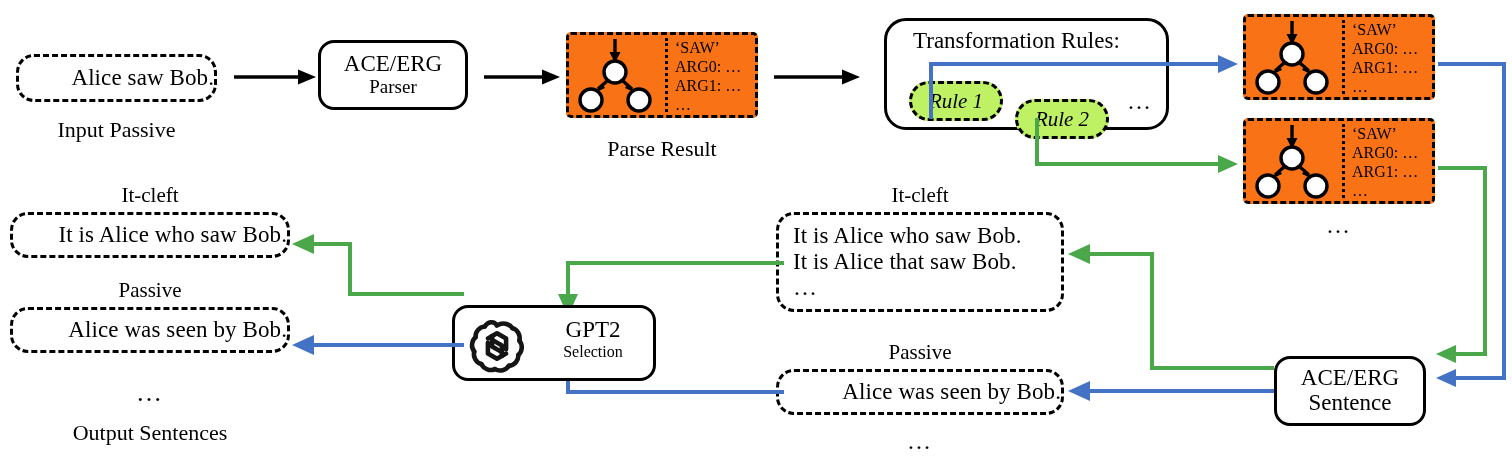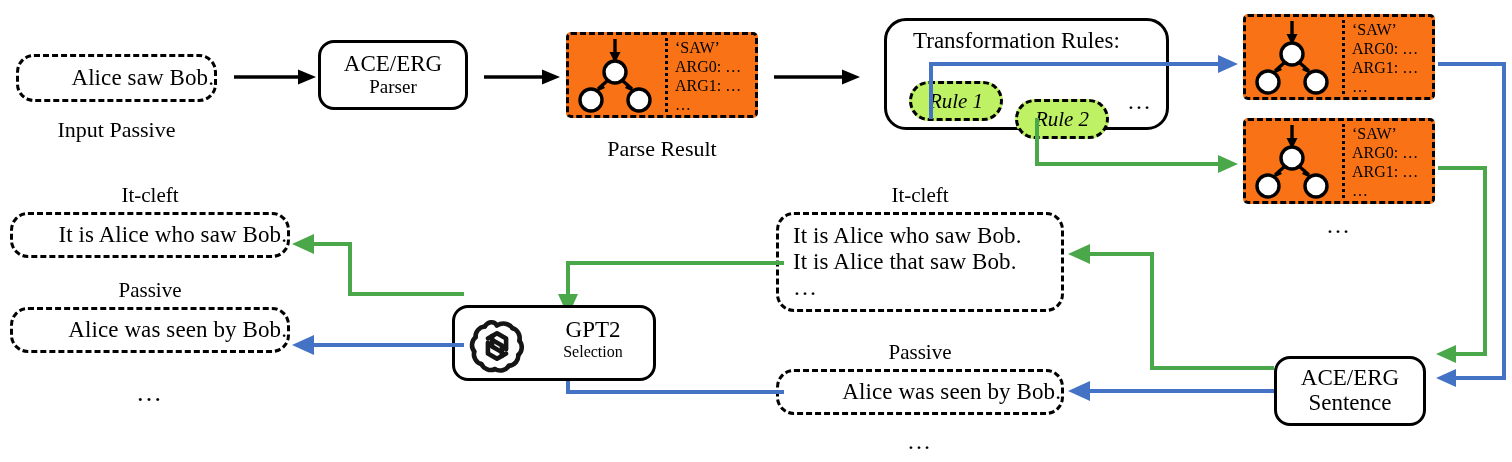--- a/index.html
+++ b/index.html
@@ -249,14 +249,15 @@
   <div class="abs dashbox" style="left:10px;top:212px;width:280px;height:46px;">
     <span class="sentence">It is Alice who saw Bob.</span>
   </div>
 
   <div class="abs boldlabel" style="left:10px;top:278px;width:280px;">Passive</div>
   <div class="abs dashbox" style="left:10px;top:307px;width:280px;height:46px;">
     <span class="sentence">Alice was seen by Bob.</span>
   </div>
 
   <div class="abs dots" style="left:10px;top:378px;width:280px;text-align:center;font-size:26px;">…</div>
+  <div class="abs caption" style="left:10px;top:420px;width:280px;">Output Sentences</div>
 
 </div>
 
 </body></html>

